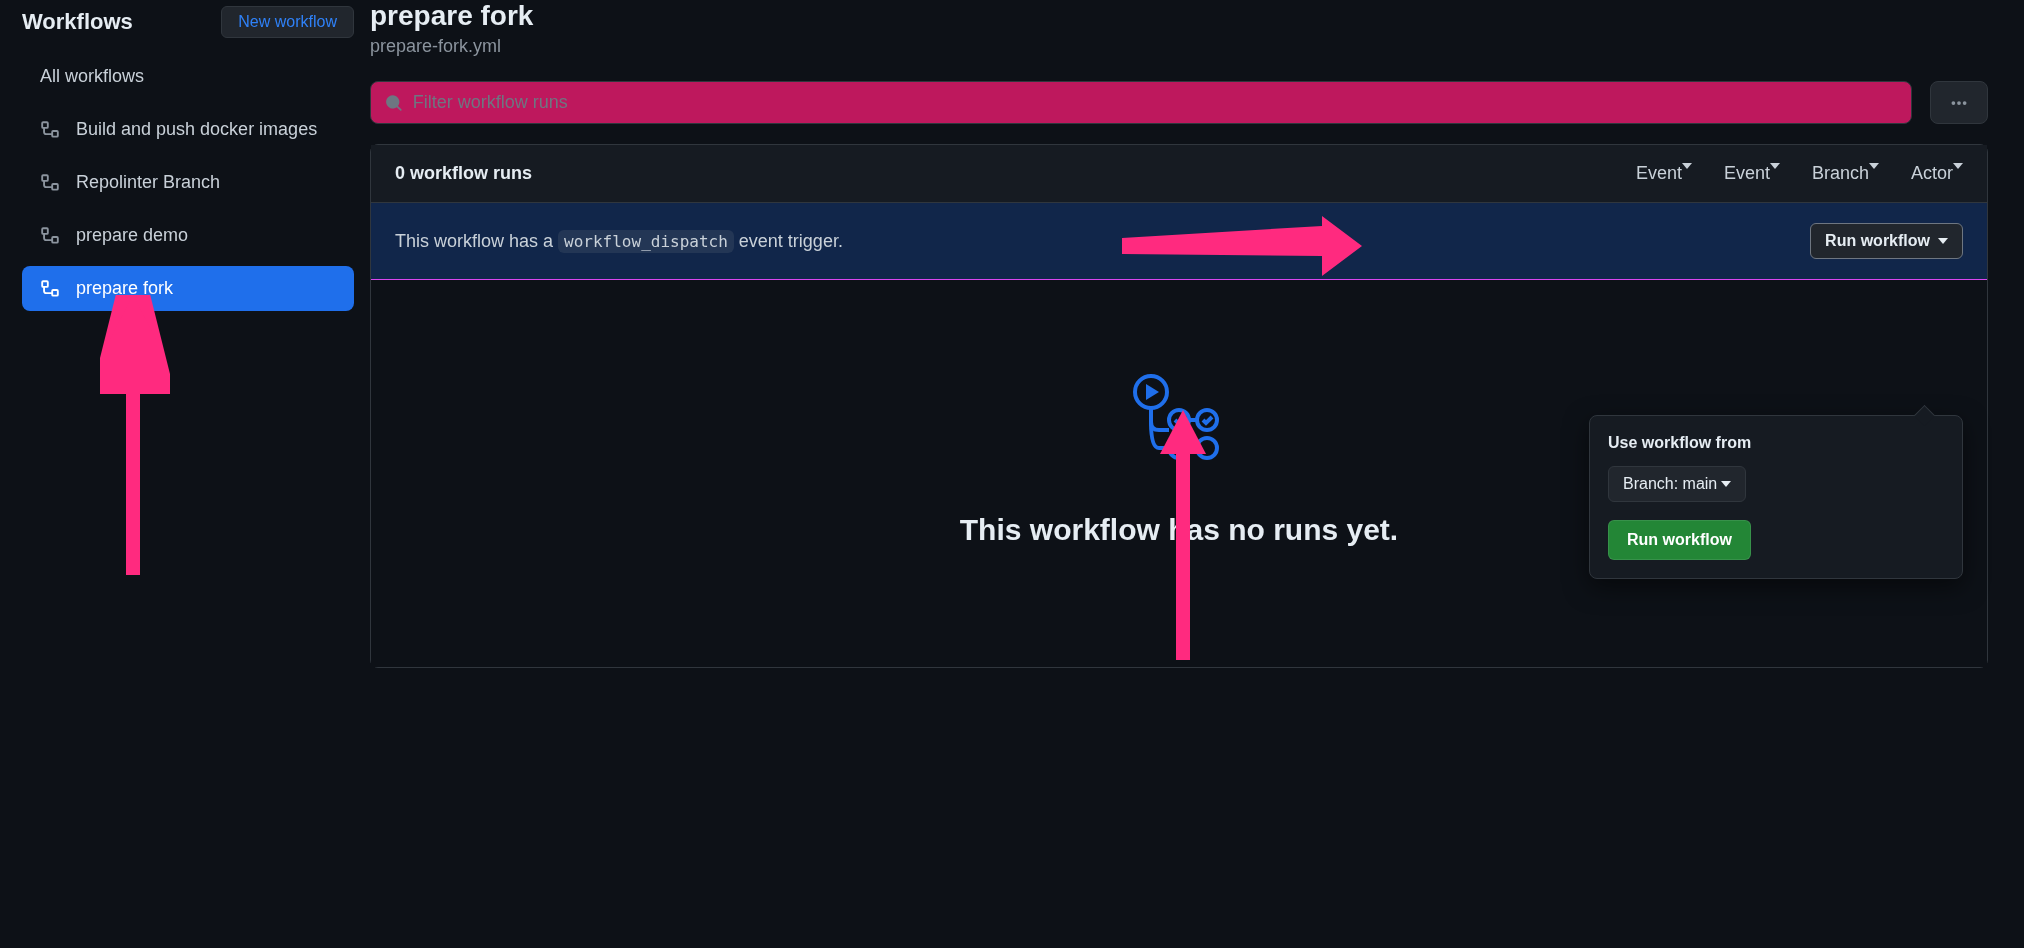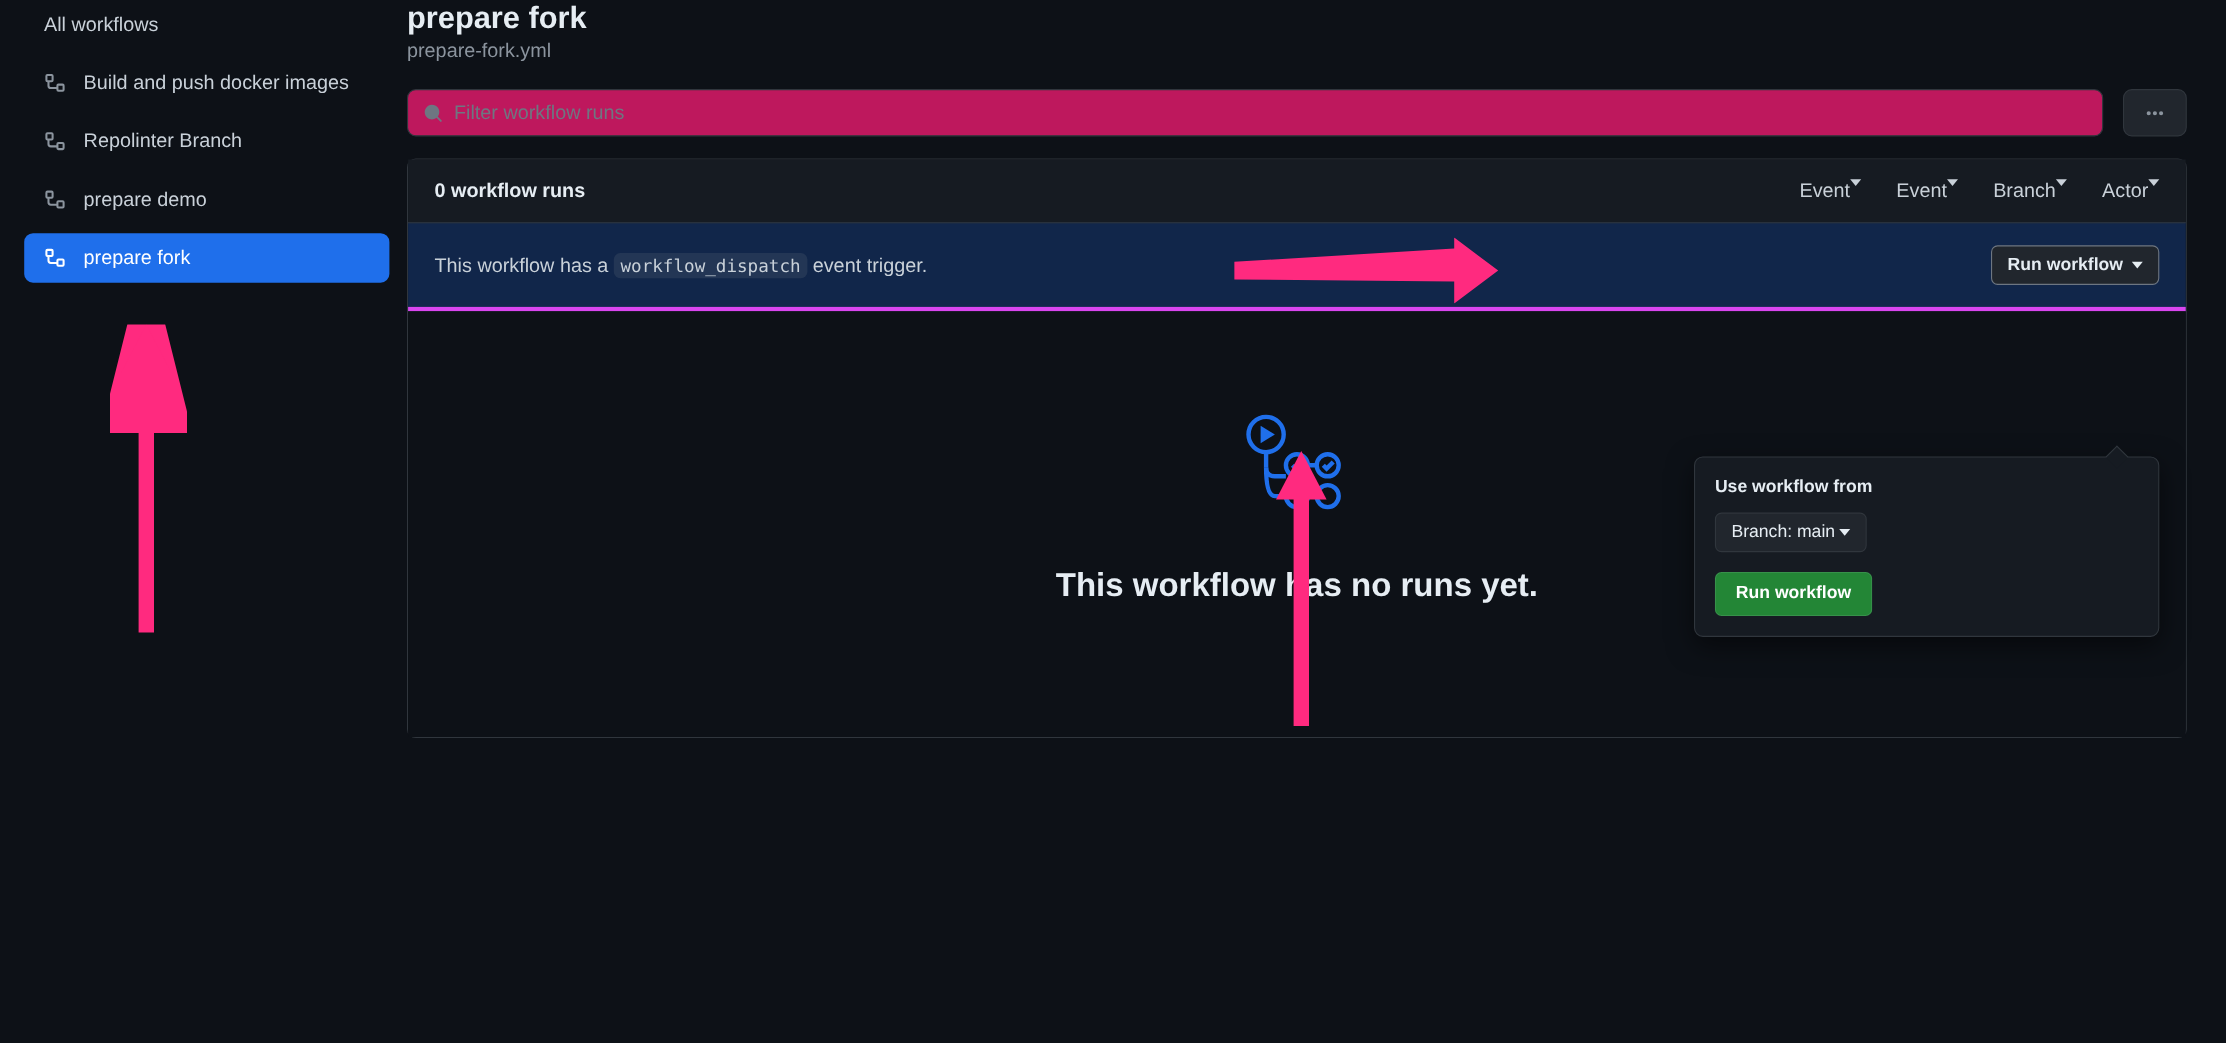--- a/index.html
+++ b/index.html
@@ -100,21 +100,21 @@
   .runs-count { font-size: 18px; font-weight: 600; color: #e6edf3; }
   .filters { display:flex; gap: 32px; }
   .filter-item { color: #c9d1d9; font-size: 18px; cursor:pointer; display:flex; align-items:flex-start; gap:0;}
   .dispatch-bar {
     background: #11264a;
     padding: 20px 24px;
     display:flex;
     align-items:center;
     justify-content: space-between;
     border-top: 1px solid #30363d;
-    border-bottom: 4px solid #d946ef;
+    border-bottom: 1px solid #d946ef;
   }
   .dispatch-text { font-size: 18px; color: #c9d1d9; }
   .code-inline {
     font-family: ui-monospace, SFMono-Regular, Menlo, monospace;
     background: rgba(110,118,129,0.2);
     padding: 2px 6px;
     border-radius: 6px;
     font-size: 16px;
   }
   .run-workflow-btn {
@@ -134,21 +134,21 @@
     padding: 90px 24px 120px;
     text-align: center;
     background: #0d1117;
   }
   .empty-svg { margin-bottom: 40px; }
   .empty-title { font-size: 30px; font-weight: 600; color: #e6edf3; }
   .popover {
     position: absolute;
     top: 270px;
     right: 24px;
-    width: 423px;
+    width: 374px;
     background: #161b22;
     border: 1px solid #30363d;
     border-radius: 8px;
     padding: 18px;
     z-index: 10;
     box-shadow: 0 8px 24px rgba(0,0,0,0.5);
   }
   .popover::before {
     content:"";
     position:absolute;
@@ -195,20 +195,24 @@
     border-right:5px solid transparent;
     border-top:6px solid currentColor;
     vertical-align: middle;
   }
 </style>
 </head>
 <body>
 
 <div class="layout">
   <aside class="sidebar">
+    <div class="sidebar-header">
+      <div class="sidebar-title">Workflows</div>
+      <button class="new-workflow-btn">New workflow</button>
+    </div>
     <div class="sidebar-link all">
       <span>All workflows</span>
     </div>
     <div class="sidebar-link">
       <svg class="wf-icon" viewBox="0 0 16 16" fill="#8b949e">
           <path d="M1 2.5A1.5 1.5 0 0 1 2.5 1h3A1.5 1.5 0 0 1 7 2.5v3A1.5 1.5 0 0 1 5.5 7H4v2.5a1 1 0 0 0 1 1h4V9.5A1.5 1.5 0 0 1 10.5 8h3A1.5 1.5 0 0 1 15 9.5v3a1.5 1.5 0 0 1-1.5 1.5h-3A1.5 1.5 0 0 1 9 12.5V12H5a2.5 2.5 0 0 1-2.5-2.5V7h-.001A1.5 1.5 0 0 1 1 5.5v-3zm1.5 0v3h3v-3h-3zm8 7v3h3v-3h-3z"></path>
         </svg>
       <span>Build and push docker images</span>
     </div>
     <div class="sidebar-link">

